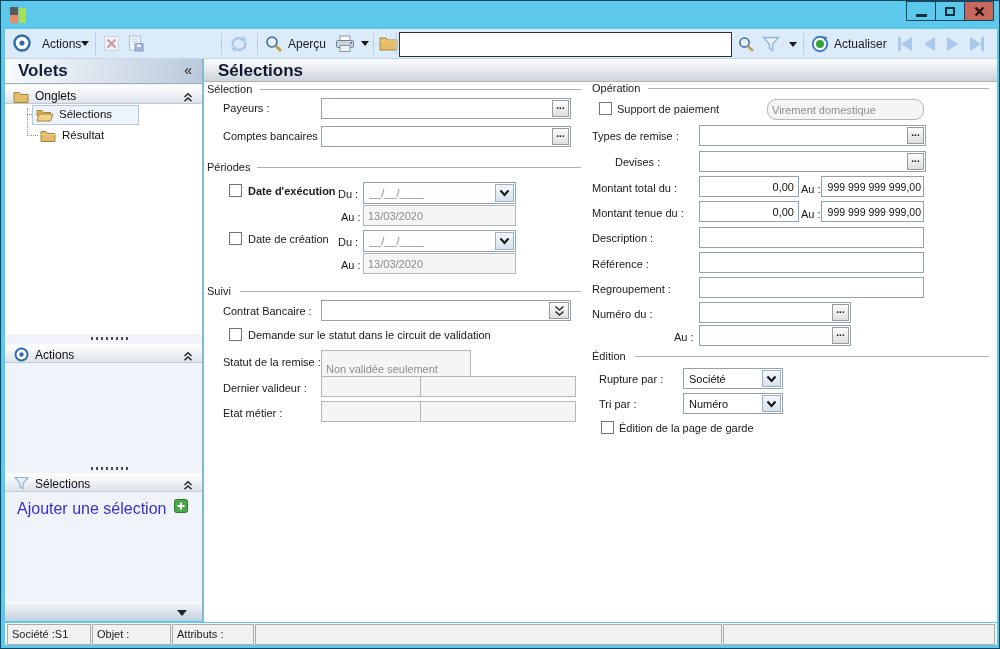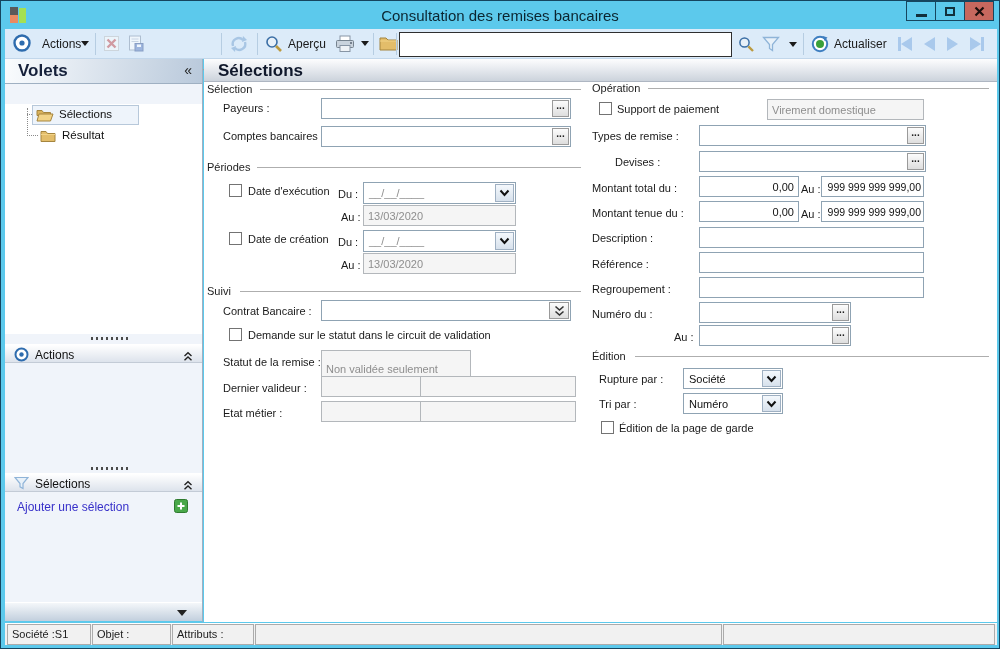--- a/index.html
+++ b/index.html
@@ -43,21 +43,21 @@
   .sec-lbl{position:absolute;left:30px;top:3px;font-size:12px;color:#111;}
   .chev2{position:absolute;right:8px;top:3px;}
   .tree-panel{position:absolute;left:0;top:45px;width:197px;height:230px;background:#fff;}
   .tree-sel{position:absolute;left:27px;top:1px;width:107px;height:20px;background:#eef4fb;border:1px solid #b7c8da;}
   .tree-lbl{position:absolute;font-size:11.5px;color:#111;white-space:nowrap;cursor:pointer;}
   .dotv{position:absolute;border-left:1px dotted #8a8a8a;width:0;}
   .doth{position:absolute;border-top:1px dotted #8a8a8a;height:0;}
   .splitdots{position:absolute;left:86px;width:38px;height:3px;cursor:row-resize;
              background-image:repeating-linear-gradient(90deg,#4a4a4a 0 2px,transparent 2px 5px);}
   .side-panel{position:absolute;left:0;width:197px;background:#f0f4fa;}
-  .addlink{position:absolute;left:12px;top:441px;font-size:12px;color:#3730c9;cursor:pointer;white-space:nowrap;}
+  .addlink{position:absolute;left:12px;top:441px;font-size:16px;color:#3730c9;cursor:pointer;white-space:nowrap;}
   .side-bottom{position:absolute;left:0;top:543px;width:197px;height:19px;background:linear-gradient(#f4f7fa,#c2cfdd);
                border-top:1px solid #fff;cursor:pointer;}
   .tri-down-dark{position:absolute;width:0;height:0;border-left:5px solid transparent;border-right:5px solid transparent;border-top:6px solid #222;}
   .vdivider{position:absolute;left:201px;top:58px;width:1px;height:563px;background:#9fb0c2;}
   
   .main-hdr{position:absolute;left:203px;top:58px;width:793px;height:23px;background:linear-gradient(#fdfdfe,#ccd3dc);
             border-bottom:1px solid #aeb6c2;}
   .main-title{position:absolute;left:14px;top:2px;font-size:17px;font-weight:bold;color:#10182b;}
   .content{position:absolute;left:203px;top:81px;width:793px;height:540px;background:#fff;}
   .lbl{position:absolute;font-size:11px;color:#1a1a1a;white-space:nowrap;}
@@ -85,21 +85,20 @@
 <body>
 
 <div class="window">
 
   <div class="titlebar">
     <div class="applogo">
       <div class="sq1"></div>
         <div class="sq2"></div>
         <div class="sq3"></div>
     </div>
-    <div class="title-text">Consultation des remises bancaires</div>
     <div class="winbtns">
       <div class="winbtn">
           <div class="glyph-min"></div>
         </div>
       <div class="winbtn">
           <div class="glyph-max"></div>
         </div>
       <div class="winbtn close">
         <svg width="11" height="11" viewBox="0 0 11 11">
             <path d="M1.5 1.5 L9.5 9.5 M9.5 1.5 L1.5 9.5" stroke="#1d0f0d" stroke-width="2.2"></path>
@@ -215,20 +214,33 @@
         <span class="navstop"></span>
       </span>
   </div>
 
   <div class="sidebar">
     <div class="volets-hdr">
       <span class="volets-title">Volets</span>
       <span class="collapse-l">«</span>
     </div>
 
+    <div class="sec-hdr" style="top:26px;">
+      <span class="tb-ic" style="left:8px;top:3px;">
+        <svg width="16" height="13" viewBox="0 0 16 13">
+            <path d="M1 2.5 h5 l1.5 2 h7.5 v8 h-14 z" fill="#e3bd6a" stroke="#a5853e"></path>
+          </svg>
+      </span>
+      <span class="sec-lbl">Onglets</span>
+      <span class="chev2">
+        <svg width="12" height="11" viewBox="0 0 12 11">
+            <path d="M2.5 5 L6 1.8 L9.5 5 M2.5 9.2 L6 6 L9.5 9.2" fill="none" stroke="#222" stroke-width="1.4"></path>
+          </svg>
+      </span>
+    </div>
 
     <div class="tree-panel">
       <div class="dotv" style="left:22px;top:4px;height:28px;"></div>
       <div class="doth" style="left:22px;top:10px;width:7px;"></div>
       <div class="doth" style="left:22px;top:31px;width:11px;"></div>
 
       <div class="tree-sel"></div>
       <span class="tb-ic" style="left:31px;top:4px;">
         <svg width="18" height="14" viewBox="0 0 18 14">
             <path d="M1 2.5 h5 l1.5 2 h7 v3 h-13.5 z" fill="#d9b25c" stroke="#a5853e"></path>
@@ -310,21 +322,21 @@
   <span class="lbl" style="left:222px;top:129px;">Comptes bancaires :</span>
   <div class="field" style="left:320px;top:125px;width:250px;height:21px;">
     <input style="">
     <span class="dotsbtn">...</span>
   </div>
 
   <span class="grp-lbl" style="left:206px;top:160px;">Périodes</span>
   <div class="grp-line" style="left:256px;top:166px;width:324px;"></div>
 
   <span class="chk" style="left:228px;top:183px;"></span>
-  <span class="lbl" style="left:247px;top:184px;">Date d'exécution</span>
+  <span class="lbl" style="left:247px;top:184px;font-weight:bold;">Date d'exécution</span>
   <span class="lbl" style="left:337px;top:187px;">Du :</span>
   <div class="field" style="left:362px;top:181px;width:153px;height:22px;">
     <span class="combo-text">__/__/____</span>
     <span class="ddbtn">
       <svg width="11" height="8" viewBox="0 0 11 8">
           <path d="M1.5 1.5 L5.5 6 L9.5 1.5" fill="none" stroke="#111" stroke-width="2"></path>
         </svg>
     </span>
   </div>
   <span class="lbl" style="left:340px;top:210px;">Au :</span>
@@ -375,21 +387,21 @@
 
   <span class="lbl" style="left:222px;top:406px;">Etat métier :</span>
   <div class="field dis" style="left:320px;top:400px;width:100px;height:21px;"><input readonly="" style=""></div>
   <div class="field dis" style="left:419px;top:400px;width:156px;height:21px;"><input readonly="" style=""></div>
 
   <span class="grp-lbl" style="left:591px;top:81px;">Opération</span>
   <div class="grp-line" style="left:647px;top:87px;width:341px;"></div>
 
   <span class="chk" style="left:598px;top:101px;"></span>
   <span class="lbl" style="left:616px;top:102px;">Support de paiement</span>
-  <div class="field dis" style="left:766px;top:98px;width:157px;height:21px;">
+  <div class="field dis" style="left:766px;top:98px;width:157px;height:21px;border-radius:9px;">
     <input readonly="" value="Virement domestique" style="">
   </div>
 
   <span class="lbl" style="left:591px;top:129px;">Types de remise :</span>
   <div class="field" style="left:698px;top:124px;width:227px;height:21px;">
     <input style="">
     <span class="dotsbtn">...</span>
   </div>
 
   <span class="lbl" style="left:614px;top:155px;">Devises :</span>

